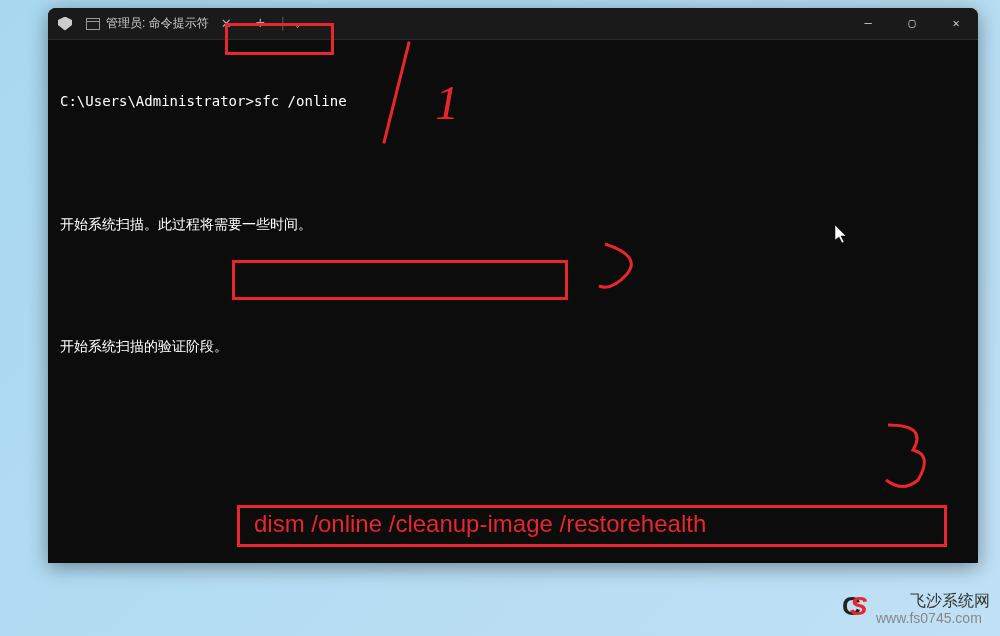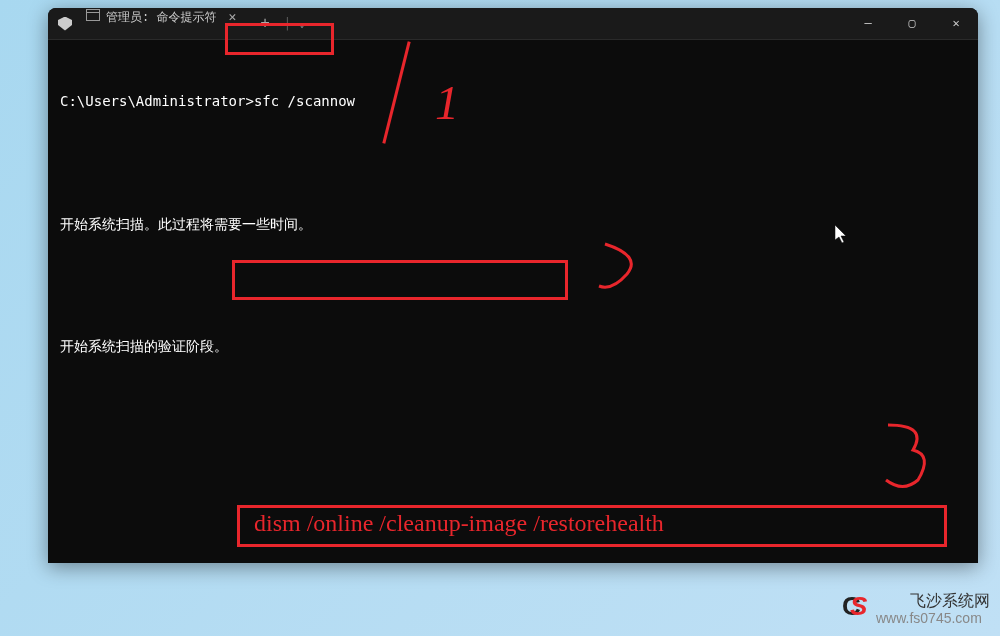--- a/index.html
+++ b/index.html
@@ -32,26 +32,26 @@
     }
     .shield-icon {
       width: 14px;
       height: 14px;
       margin: 0 6px 0 10px;
       background: #ccc;
       clip-path: polygon(50% 0%, 100% 25%, 100% 60%, 50% 100%, 0% 60%, 0% 25%);
     }
     .tab {
       display: flex;
-      align-items: flex-start;
+      align-items: center;
       padding: 0 8px;
       height: 30px;
       color: #ccc;
       font-size: 12px;
-      font-family: Liberation Mono, monospace;
+      font-family: Liberation Sans, sans-serif;
       border-radius: 4px 4px 0 0;
     }
     .tab-icon {
       width: 14px;
       height: 12px;
       border: 1px solid #999;
       margin-right: 6px;
       position: relative;
     }
     .tab-icon::before {
@@ -164,21 +164,21 @@
     <div class="new-tab">+</div>
     <span style="color:#666;margin-left:8px;font-size:12px">│</span>
     <span style="color:#aaa;margin-left:8px;font-size:10px">⌄</span>
     <div class="window-controls">
       <div class="win-btn">—</div>
       <div class="win-btn">▢</div>
       <div class="win-btn">✕</div>
     </div>
   </div>
   <div class="terminal-body">
-    <span class="line"><span>C:\Users\Administrator&gt;</span><span>sfc /scannow</span></span>
+    <span class="line"><span>C:\Users\Administrator&gt;</span><span>sfc /online</span></span>
     <div class="blank"></div>
     <span class="line">开始系统扫描。此过程将需要一些时间。</span>
     <div class="blank"></div>
     <span class="line">开始系统扫描的验证阶段。</span>
     <div class="blank"></div>
     
     
     
     
     
@@ -204,21 +204,21 @@
 <div class="annotation-box" style="left:225px; top:23px; width:109px; height:32px;"></div>
 <div class="annotation-line" style="left:395px; top:40px; height:105px; transform: rotate(14deg);"></div>
 <div class="annotation-num" style="left:435px; top:75px; font-style:italic;">1</div>
 
 <div class="annotation-box" style="left:232px; top:260px; width:336px; height:40px;"></div>
 <svg style="position:absolute; left:597px; top:236px; width:55px; height:60px; pointer-events:none;">
   <path d="M 8 8 Q 45 20 30 38 Q 15 55 2 50" stroke="#e8262c" stroke-width="3" fill="none"></path>
 </svg>
 
 <div class="annotation-box" style="left:237px; top:505px; width:710px; height:42px;"></div>
-<div class="annotation-text" style="left:254px; top:510px;font-family:Liberation Serif, serif;">dism /online /cleanup-image /restorehealth</div>
+<div class="annotation-text" style="left:254px; top:510px;">dism /online /cleanup-image /restorehealth</div>
 <svg style="position:absolute; left:878px; top:415px; width:70px; height:80px; pointer-events:none;">
   <path d="M 10 10 Q 50 10 35 35 Q 55 40 40 65 Q 25 78 8 65" stroke="#e8262c" stroke-width="3" fill="none"></path>
 </svg>
 
 <div class="cursor-arrow" style="left:835px; top:225px;">
   <svg width="16" height="20">
       <path d="M0 0 L0 15 L4 12 L7 18 L9 17 L6 11 L11 11 Z" fill="#fff" stroke="#000" stroke-width="0.5"></path>
     </svg>
 </div>
 

